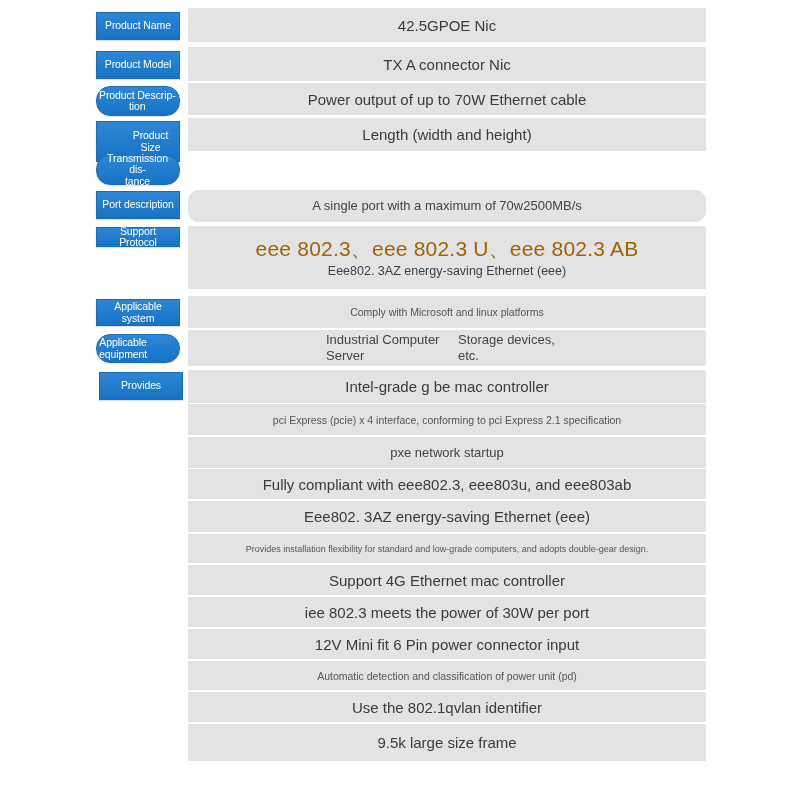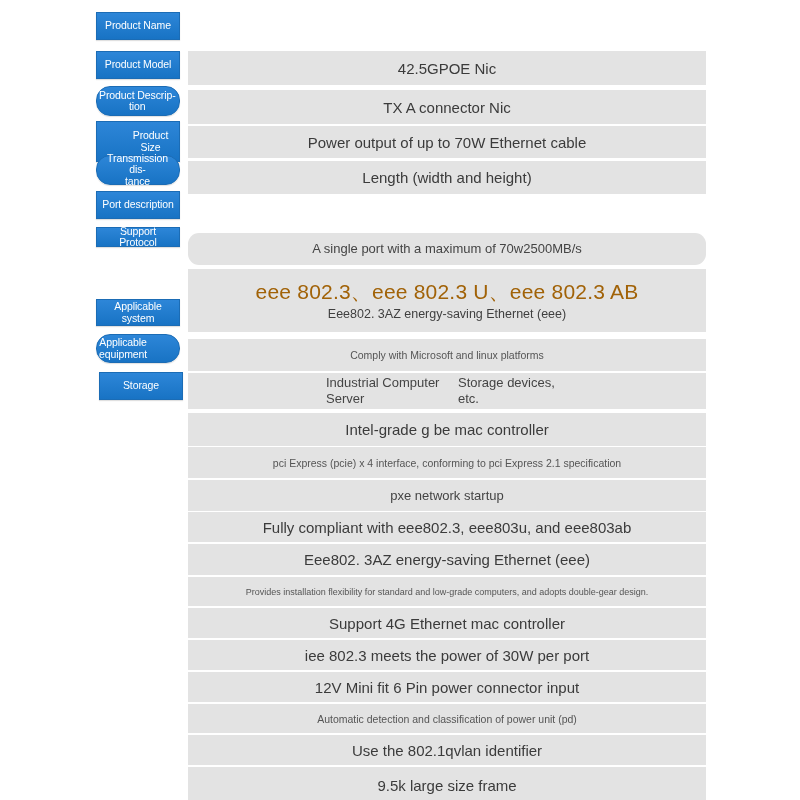--- a/index.html
+++ b/index.html
@@ -60,21 +60,20 @@
     width: 518px;
     box-sizing: border-box;
     background: #e3e3e3;
     color: #444444;
     display: flex;
     flex-direction: column;
     align-items: center;
     justify-content: center;
     text-align: center;
     padding: 0 8px;
-    margin-top: 43px;
   }
   .value-bar .line-main {
     font-size: 13px;
     line-height: 16px;
   }
   .value-bar.sz-lg .line-main {
     font-size: 15px;
     line-height: 19px;
     color: #3b3b3b;
   }
@@ -154,21 +153,21 @@
       <div class="line-main">Comply with Microsoft and linux platforms</div>
     </div>
     <div class="label-chip left-align" style="top: 334px; height: 29px; white-space: pre-line;">Applicable
 equipment</div>
     <div class="value-bar sz-md two-col" style="top: 330px; height: 36px;">
       <div class="equip-col col-a">Industrial Computer
 Server</div>
       <div class="equip-col col-b">Storage devices,
 etc.</div>
     </div>
-    <div class="label-chip chip-features" style="top: 372px; height: 28px; white-space: pre-line;">Storage</div>
+    <div class="label-chip chip-features" style="top: 372px; height: 28px; white-space: pre-line;">Provides</div>
     <div class="value-bar sz-lg" style="top: 370px; height: 33px;">
       <div class="line-main">Intel-grade g be mac controller</div>
     </div>
     <div class="value-bar sz-sm" style="top: 404px; height: 31px;">
       <div class="line-main">pci Express (pcie) x 4 interface, conforming to pci Express 2.1 specification</div>
     </div>
     <div class="value-bar sz-md" style="top: 437px; height: 31px;">
       <div class="line-main">pxe network startup</div>
     </div>
     <div class="value-bar sz-lg" style="top: 469px; height: 30px;">

